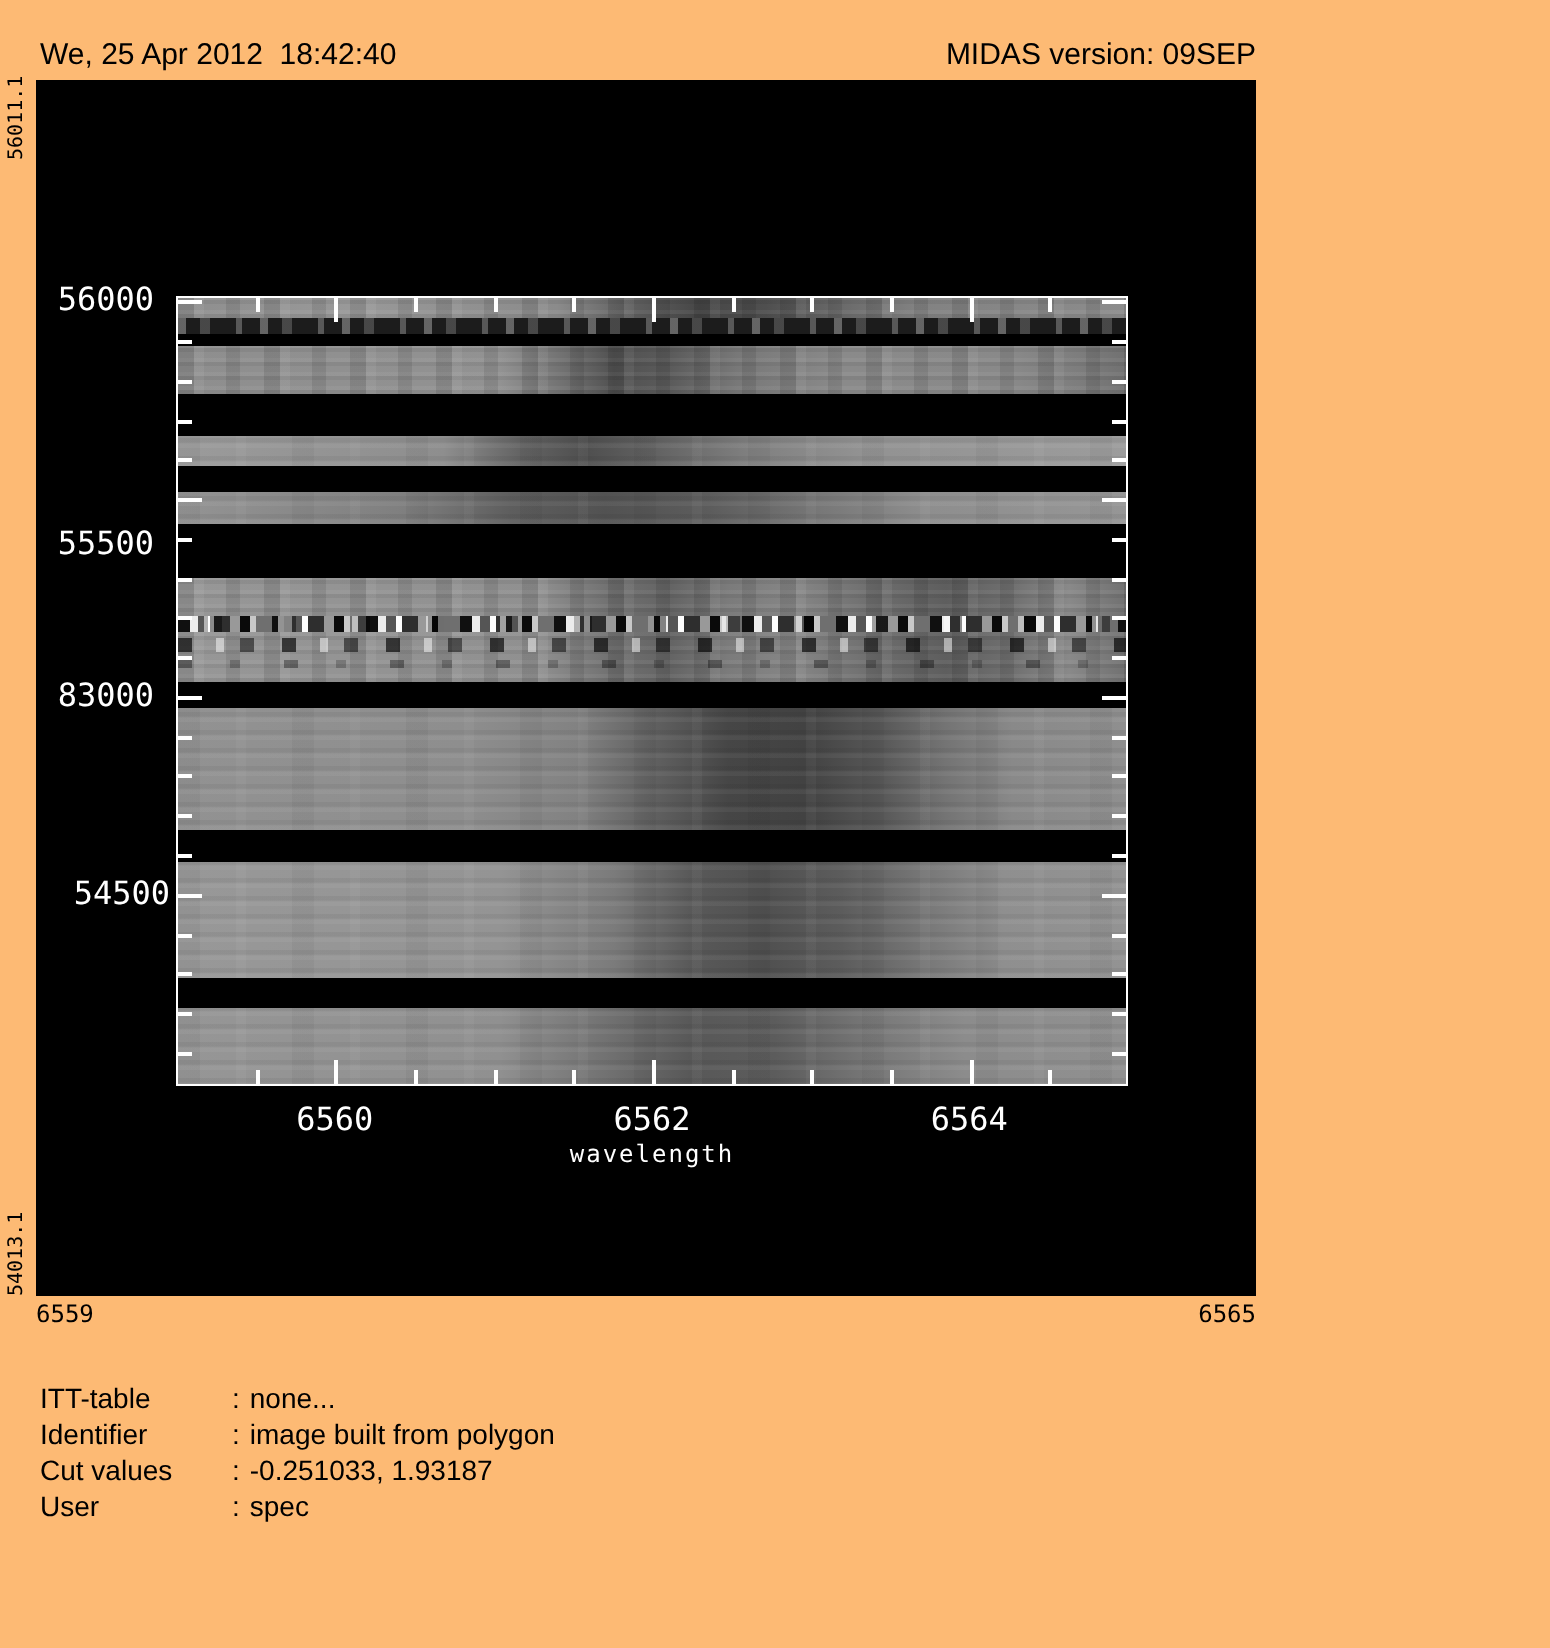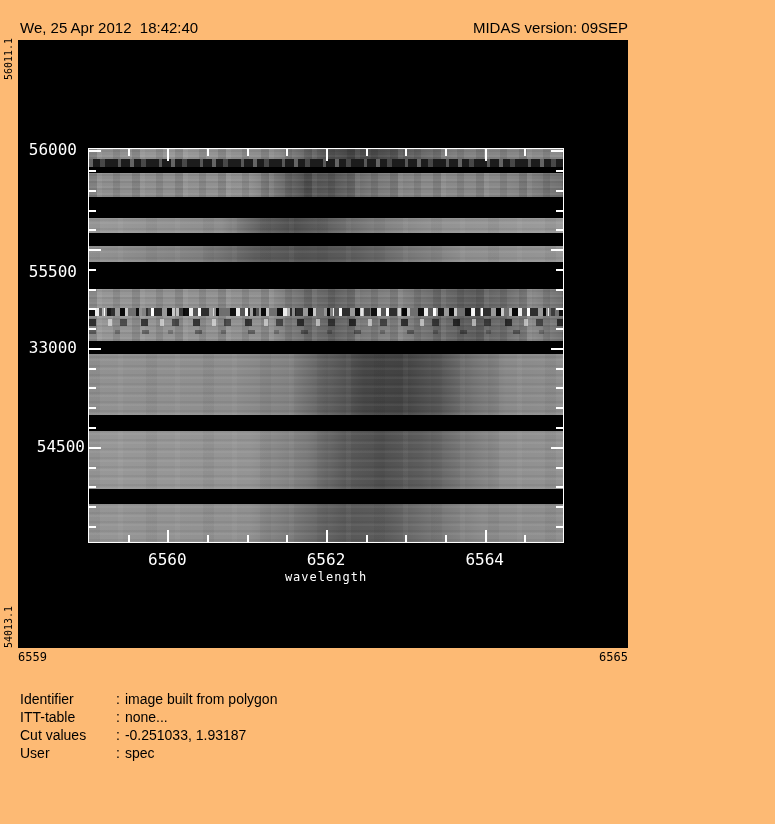--- a/index.html
+++ b/index.html
@@ -162,30 +162,30 @@
         <div class="tick" style="left: 0px; top: 61px; width: 7px; height: 2px;"></div>
         <div class="tick" style="left: 467px; top: 61px; width: 7px; height: 2px;"></div>
         <div class="tick" style="left: 0px; top: 41px; width: 7px; height: 2px;"></div>
         <div class="tick" style="left: 467px; top: 41px; width: 7px; height: 2px;"></div>
         <div class="tick" style="left: 0px; top: 21px; width: 7px; height: 2px;"></div>
         <div class="tick" style="left: 467px; top: 21px; width: 7px; height: 2px;"></div>
       </div>
     <div class="axtitle">wavelength</div>
   <div class="ylab" style="left: 3px; top: 101.194px;">56000</div>
       <div class="ylab" style="left: 3px; top: 200.043px; margin-top: 23px;">55500</div>
-      <div class="ylab" style="left: 3px; top: 298.892px;">33000</div>
+      <div class="ylab" style="left: 3px; top: 298.892px;">83000</div>
       <div class="ylab" style="left: 11px; top: 397.741px;">54500</div>
       <div class="xlab" style="left: 117.333px; top: 511px;">6560</div>
       <div class="xlab" style="left: 276px; top: 511px; text-align: center;">6562</div>
       <div class="xlab" style="left: 434.667px; top: 511px;">6564</div>
     </div>
 
   <div class="corner corner-left">6559</div>
   <div class="corner corner-right">6565</div>
 
   <div class="info">
+    <div class="info-row"><span class="info-label">ITT-table</span><span class="info-sep">:</span><span>none...</span></div>
     <div class="info-row"><span class="info-label">Identifier</span><span class="info-sep">:</span><span>image built from polygon</span></div>
-    <div class="info-row"><span class="info-label">ITT-table</span><span class="info-sep">:</span><span>none...</span></div>
     <div class="info-row"><span class="info-label">Cut values</span><span class="info-sep">:</span><span>-0.251033, 1.93187</span></div>
     <div class="info-row"><span class="info-label">User</span><span class="info-sep">:</span><span>spec</span></div>
   </div>
 
 </div>
 
 </body></html>

